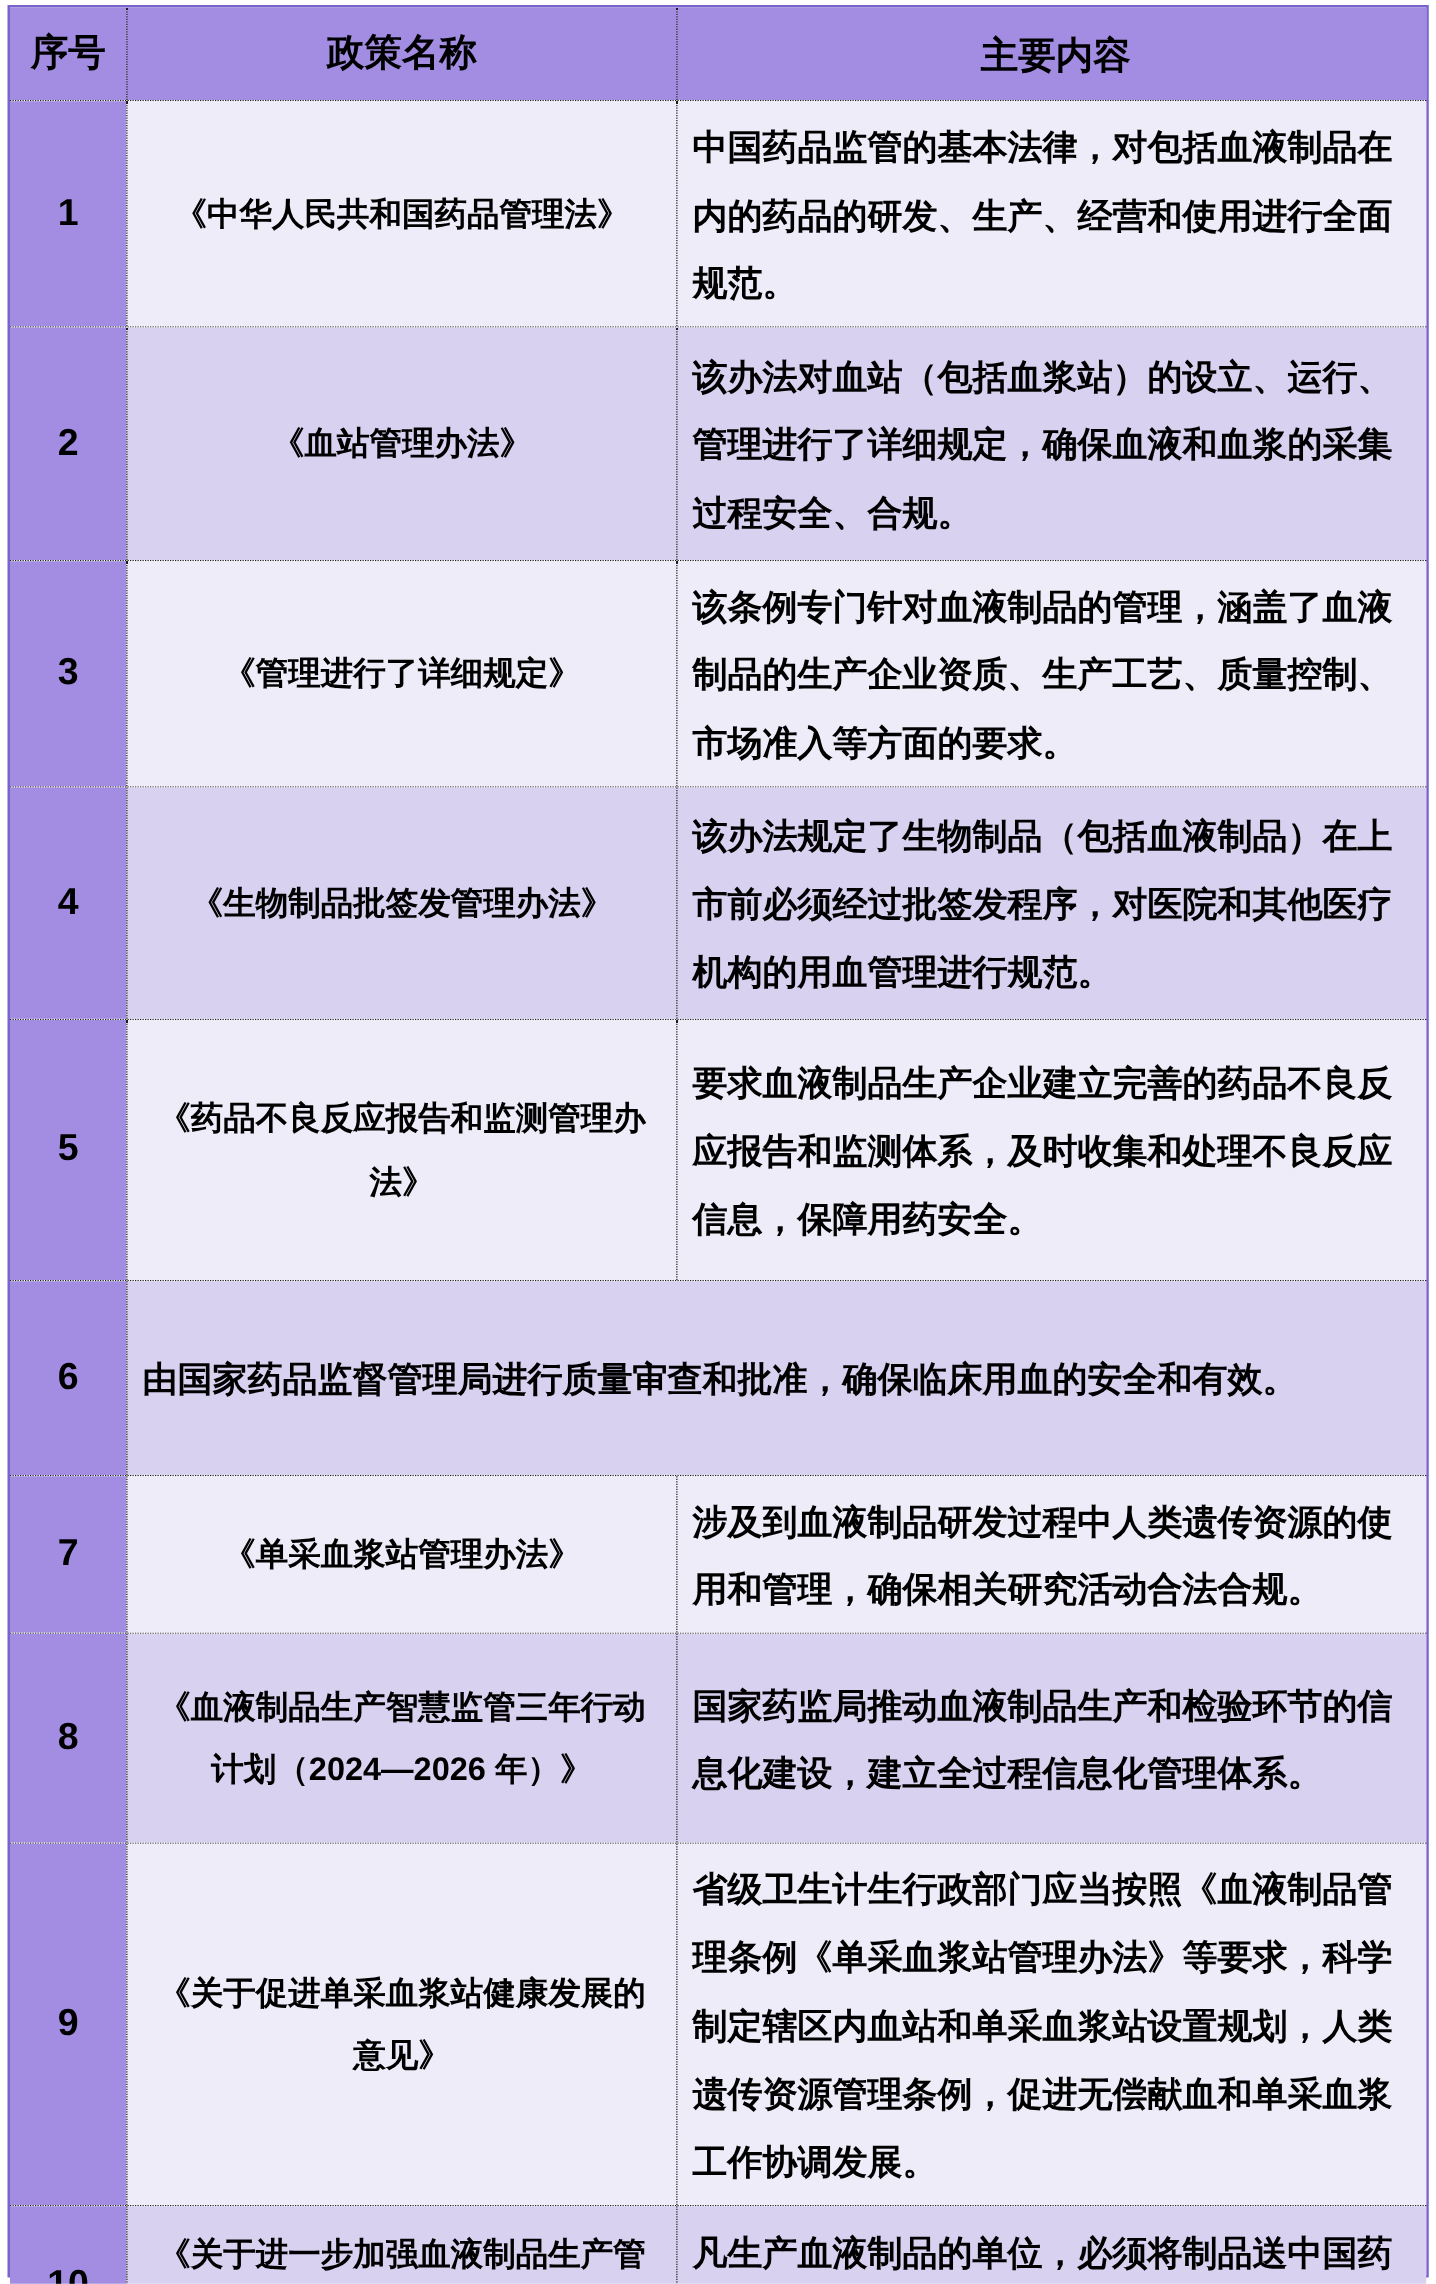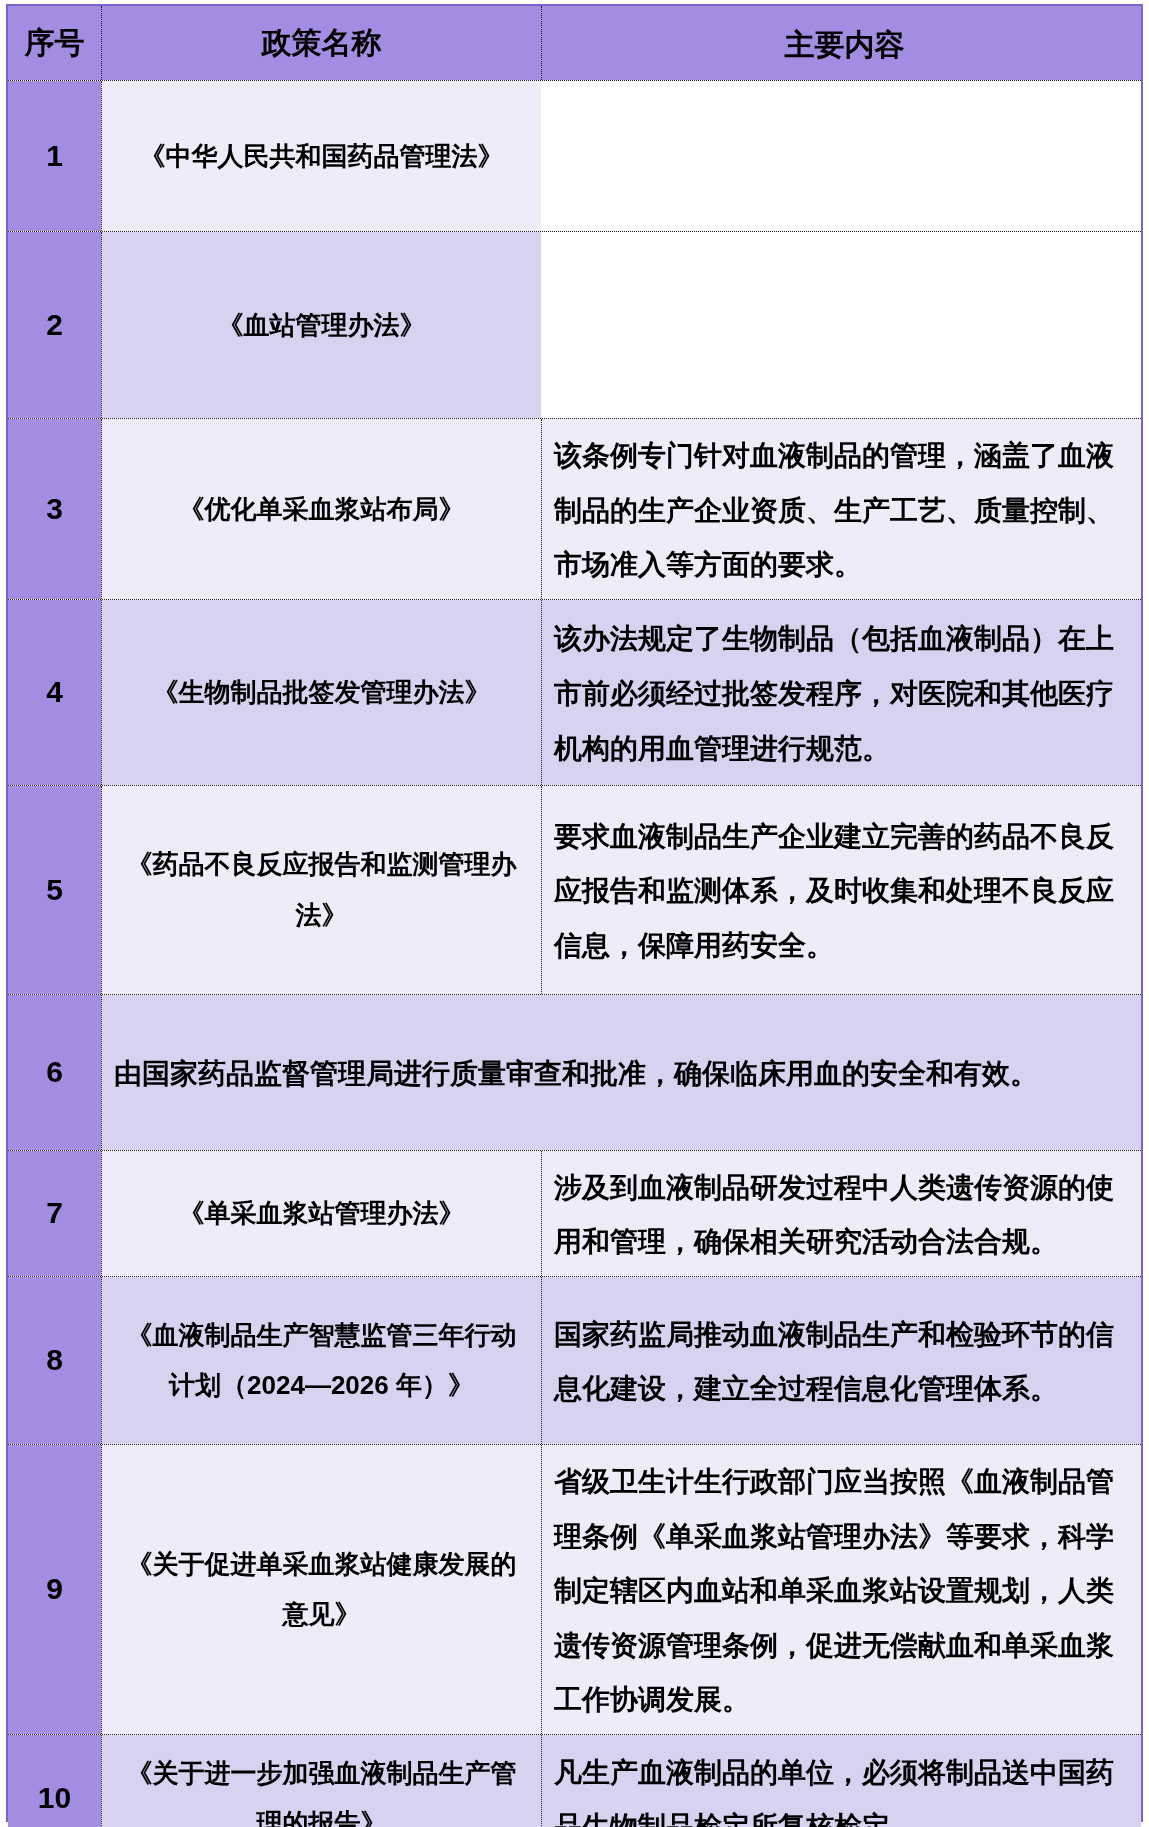--- a/index.html
+++ b/index.html
@@ -109,30 +109,32 @@
   <div class="policy-table">
     <div class="row header">
       <div class="cell num">序号</div>
       <div class="cell name">政策名称</div>
       <div class="cell content">主要内容</div>
     </div>
     <div id="rows">
   <div class="row">
     <div class="cell num">1</div>
     <div class="cell name">《中华人民共和国药品管理法》</div>
+    <div class="cell content">中国药品监管的基本法律，对包括血液制品在内的药品的研发、生产、经营和使用进行全面规范。</div>
   </div>
 
   <div class="row">
     <div class="cell num">2</div>
     <div class="cell name">《血站管理办法》</div>
+    <div class="cell content">该办法对血站（包括血浆站）的设立、运行、管理进行了详细规定，确保血液和血浆的采集过程安全、合规。</div>
   </div>
 
   <div class="row">
     <div class="cell num">3</div>
-    <div class="cell name">《优化单采血浆站布局》</div>
+    <div class="cell name">《管理进行了详细规定》</div>
     <div class="cell content">该条例专门针对血液制品的管理，涵盖了血液制品的生产企业资质、生产工艺、质量控制、市场准入等方面的要求。</div>
   </div>
 
   <div class="row">
     <div class="cell num">4</div>
     <div class="cell name">《生物制品批签发管理办法》</div>
     <div class="cell content">该办法规定了生物制品（包括血液制品）在上市前必须经过批签发程序，对医院和其他医疗机构的用血管理进行规范。</div>
   </div>
 
   <div class="row">

